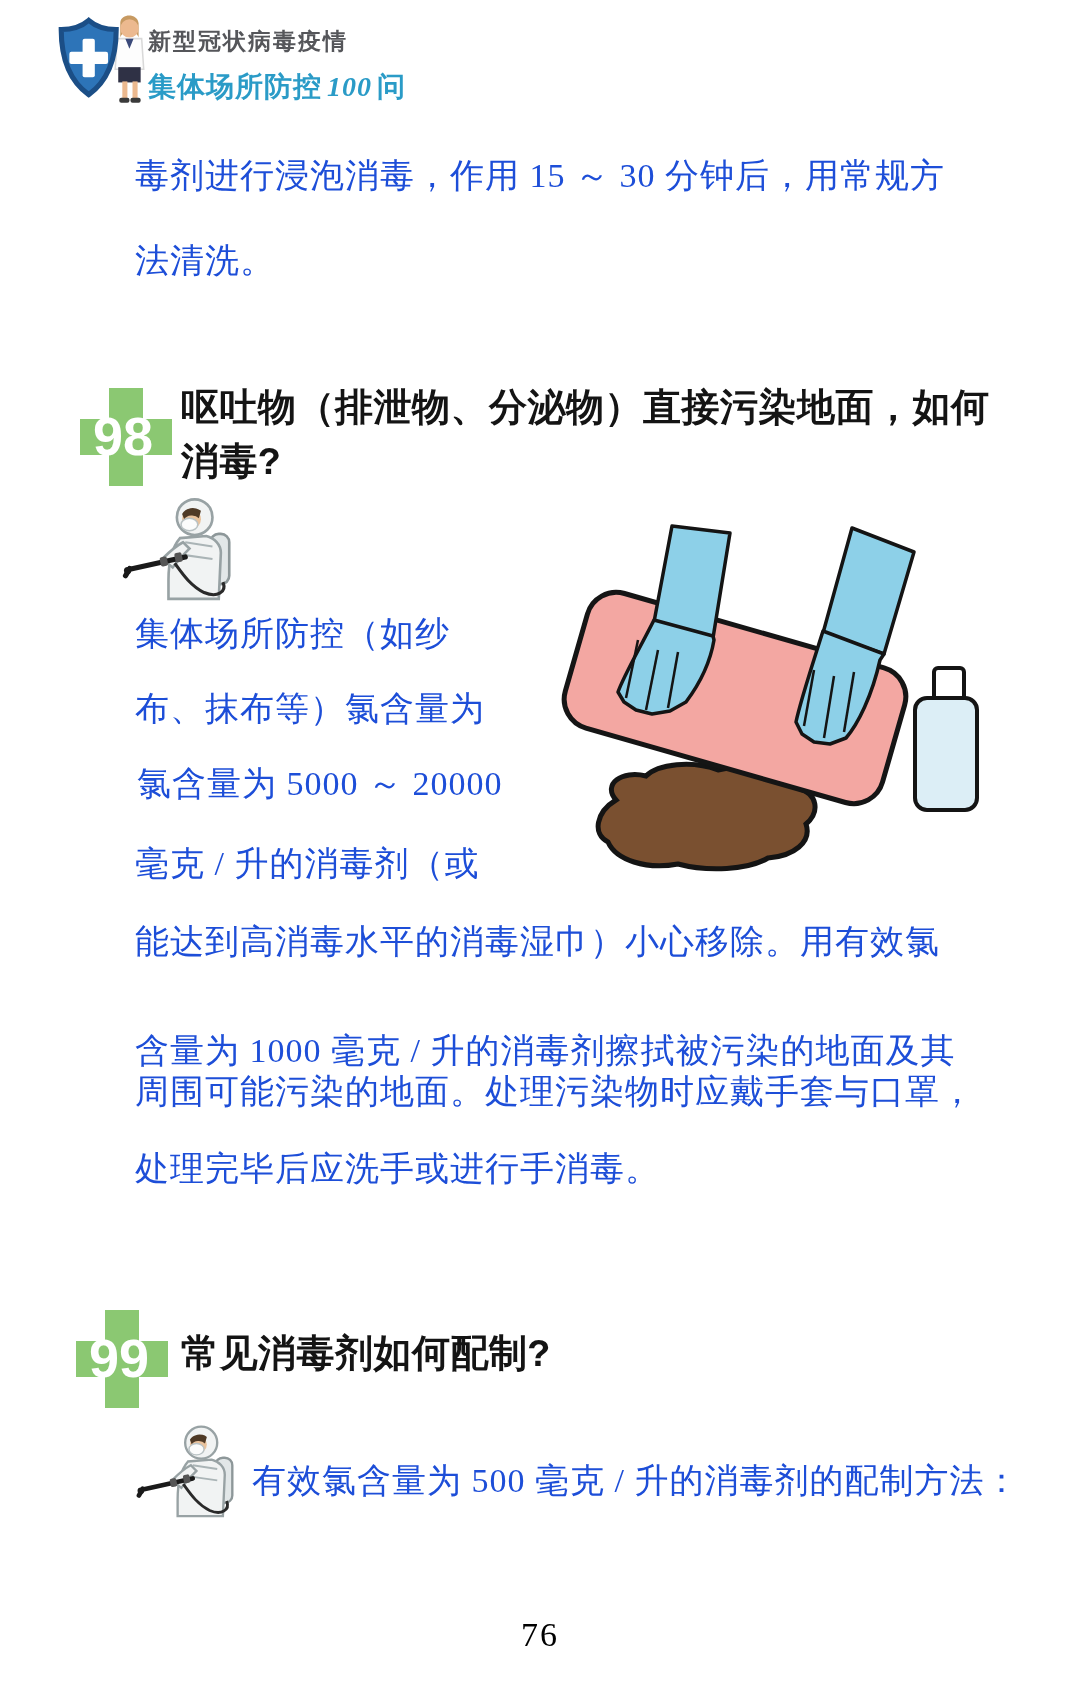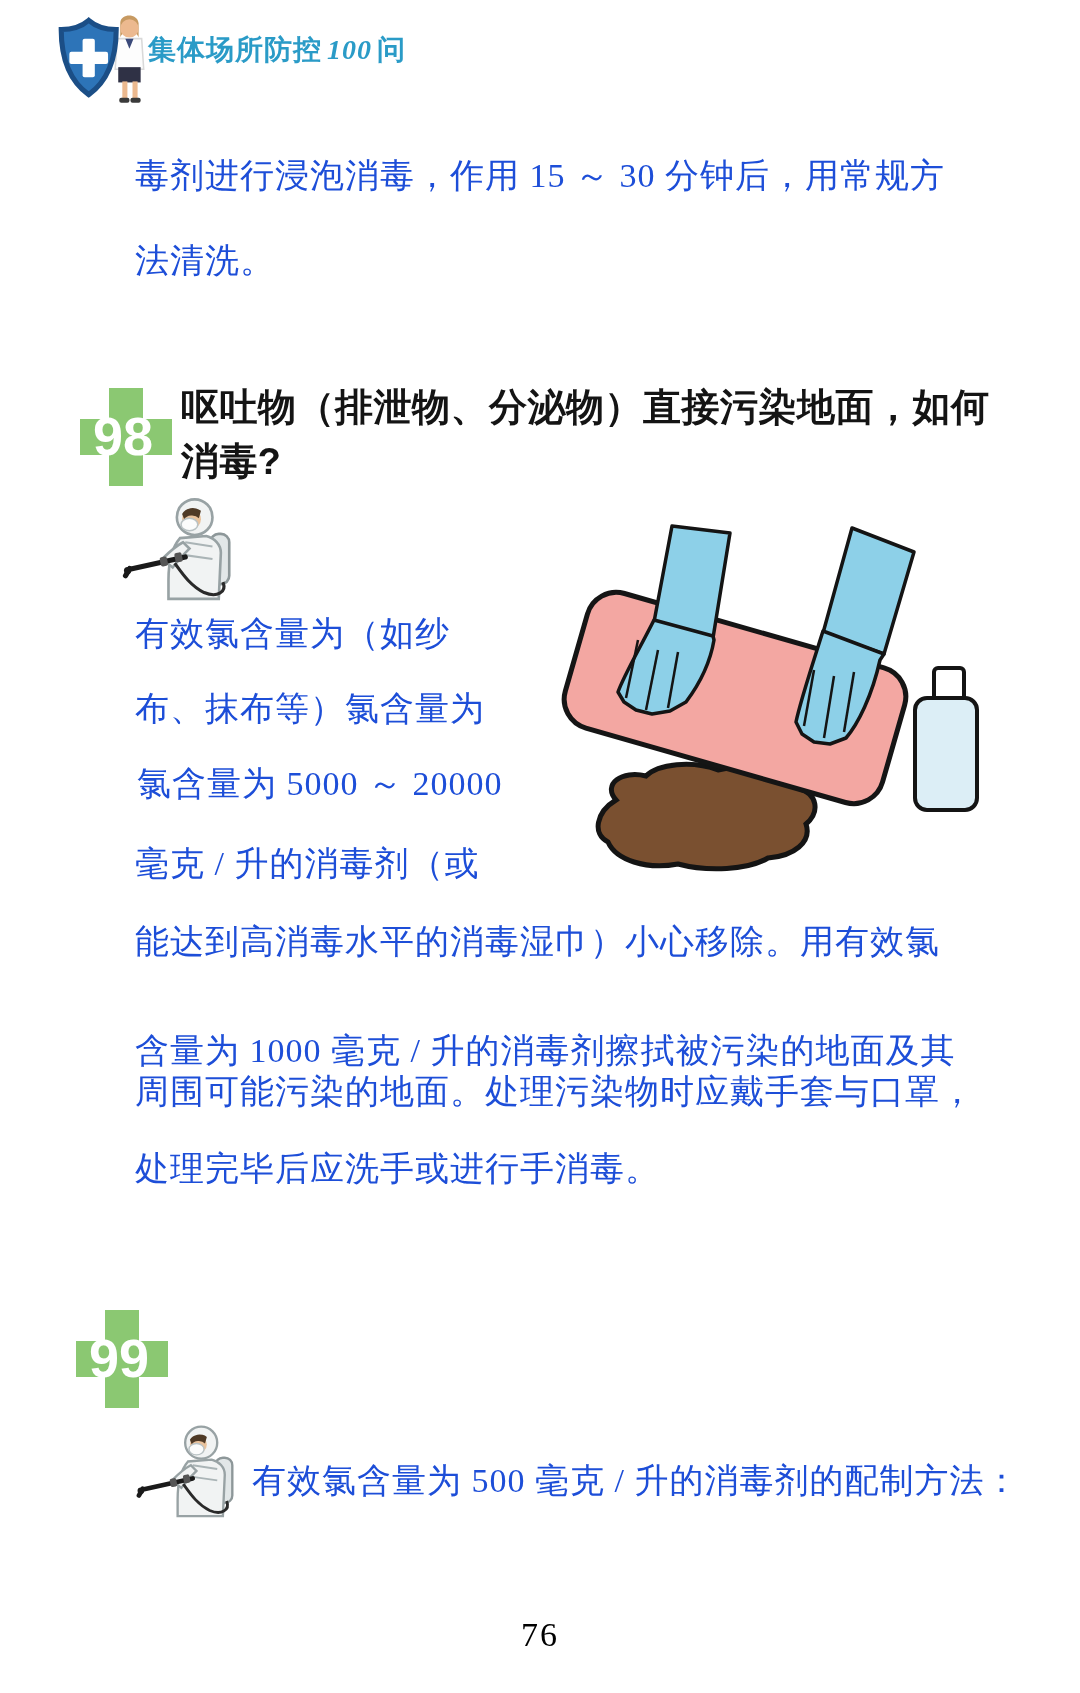--- a/index.html
+++ b/index.html
@@ -4,21 +4,21 @@
 <style>
   html,body { margin:0; padding:0; background:#fff; }
   .page {
     position:relative; width:1080px; height:1693px; background:#ffffff;
     font-family:"Liberation Serif","DejaVu Serif",serif; overflow:hidden;
   }
   
   .logo-svg { position:absolute; left:50px; top:10px; width:110px; height:98px; }
   .header-text { position:absolute; left:148px; top:26px; font-family:"Liberation Sans","DejaVu Sans",sans-serif; }
   .ht1 { font-size:23px; font-weight:700; color:#55565a; letter-spacing:2px; white-space:nowrap; }
-  .ht2 { margin-top:5px; font-size:28px; font-weight:800; color:#2a9bc7; letter-spacing:1px; white-space:nowrap; }
+  .ht2 { margin-top:11px; font-size:28px; font-weight:800; color:#2a9bc7; letter-spacing:1px; white-space:nowrap; }
   .ht2 .num { font-style:italic; font-family:"Liberation Serif","DejaVu Serif",serif; padding:0 5px; }
   
   .body-line {
     position:absolute; font-size:34px; line-height:42px; letter-spacing:1px;
     color:#1d4ed8; white-space:nowrap;
   }
   .title-line {
     position:absolute; font-family:Liberation Mono, monospace;
     font-weight:700; font-size:38px; line-height:46px; letter-spacing:0.5px;
     color:#141414; white-space:nowrap;
@@ -77,39 +77,40 @@
       <rect x="68" y="86" width="10" height="5" rx="2" fill="#3a3a3a"></rect>
       <rect x="79" y="86" width="10" height="5" rx="2" fill="#3a3a3a"></rect>
     </g>
     <g>
       <path d="M38,10 C46,17 56,19 65,19 C65,48 56,70 38,83 C20,70 11,48 11,19 C20,19 30,17 38,10 Z" fill="#2d74b8" stroke="#1b4e86" stroke-width="5"></path>
       <rect x="32" y="28" width="12" height="38" rx="2" fill="#ffffff"></rect>
       <rect x="19" y="41" width="38" height="12" rx="2" fill="#ffffff"></rect>
     </g>
   </svg>
   <div class="header-text">
+    <div class="ht1">新型冠状病毒疫情</div>
     <div class="ht2"><span>集体场所防控</span><span class="num">100</span><span>问</span></div>
   </div>
 
   <div class="body-line" style="left:135px;top:155px">毒剂进行浸泡消毒，作用 15 ～ 30 分钟后，用常规方</div>
   <div class="body-line" style="left:135px;top:240px">法清洗。</div>
 
   <svg class="badge" style="left:80px;top:388px" viewBox="0 0 92 98">
     <rect x="29" y="0" width="34" height="98" fill="#8bc872"></rect>
     <rect x="0" y="31" width="92" height="36" fill="#8bc872"></rect>
     <text x="43" y="67" font-size="54" text-anchor="middle">98</text>
   </svg>
   <div class="title-line" style="left:181px;top:387px">呕吐物（排泄物、分泌物）直接污染地面，如何</div>
   <div class="title-line" style="left:181px;top:441px">消毒?</div>
 
   <svg class="sprayer-svg" style="left:122px;top:492px;width:116px;height:110px">
     <use href="#sprayer"></use>
   </svg>
 
-  <div class="body-line" style="left:135px;top:613px">有效氯含量为（如纱</div>
+  <div class="body-line" style="left:135px;top:613px">集体场所防控（如纱</div>
   <div class="body-line" style="left:135px;top:688px">布、抹布等）氯含量为</div>
   <div class="body-line" style="left:137px;top:763px">氯含量为 5000 ～ 20000</div>
   <div class="body-line" style="left:135px;top:843px">毫克 / 升的消毒剂（或</div>
   <div class="body-line" style="left:135px;top:921px">能达到高消毒水平的消毒湿巾）小心移除。用有效氯</div>
   <div class="body-line" style="left:135px;top:1030px">含量为 1000 毫克 / 升的消毒剂擦拭被污染的地面及其</div>
   <div class="body-line" style="left:135px;top:1071px">周围可能污染的地面。处理污染物时应戴手套与口罩，</div>
   <div class="body-line" style="left:135px;top:1148px">处理完毕后应洗手或进行手消毒。</div>
 
   <svg class="illu-svg" viewBox="0 0 470 415">
 
@@ -139,20 +140,21 @@
       <path d="M314,206 L304,268" fill="none" stroke-width="2.5"></path>
       <path d="M334,202 L324,262" fill="none" stroke-width="2.5"></path>
     </g>
   </svg>
 
   <svg class="badge" style="left:76px;top:1310px" viewBox="0 0 92 98">
     <rect x="29" y="0" width="34" height="98" fill="#8bc872"></rect>
     <rect x="0" y="31" width="92" height="36" fill="#8bc872"></rect>
     <text x="43" y="67" font-size="54" text-anchor="middle">99</text>
   </svg>
+  <div class="title-line" style="left:181px;top:1333px">常见消毒剂如何配制?</div>
 
   <svg class="sprayer-svg" style="left:136px;top:1420px;width:104px;height:99px">
     <use href="#sprayer"></use>
   </svg>
   <div class="body-line" style="left:252px;top:1460px">有效氯含量为 500 毫克 / 升的消毒剂的配制方法：</div>
 
   <div class="page-num">76</div>
 
 </div>
 

